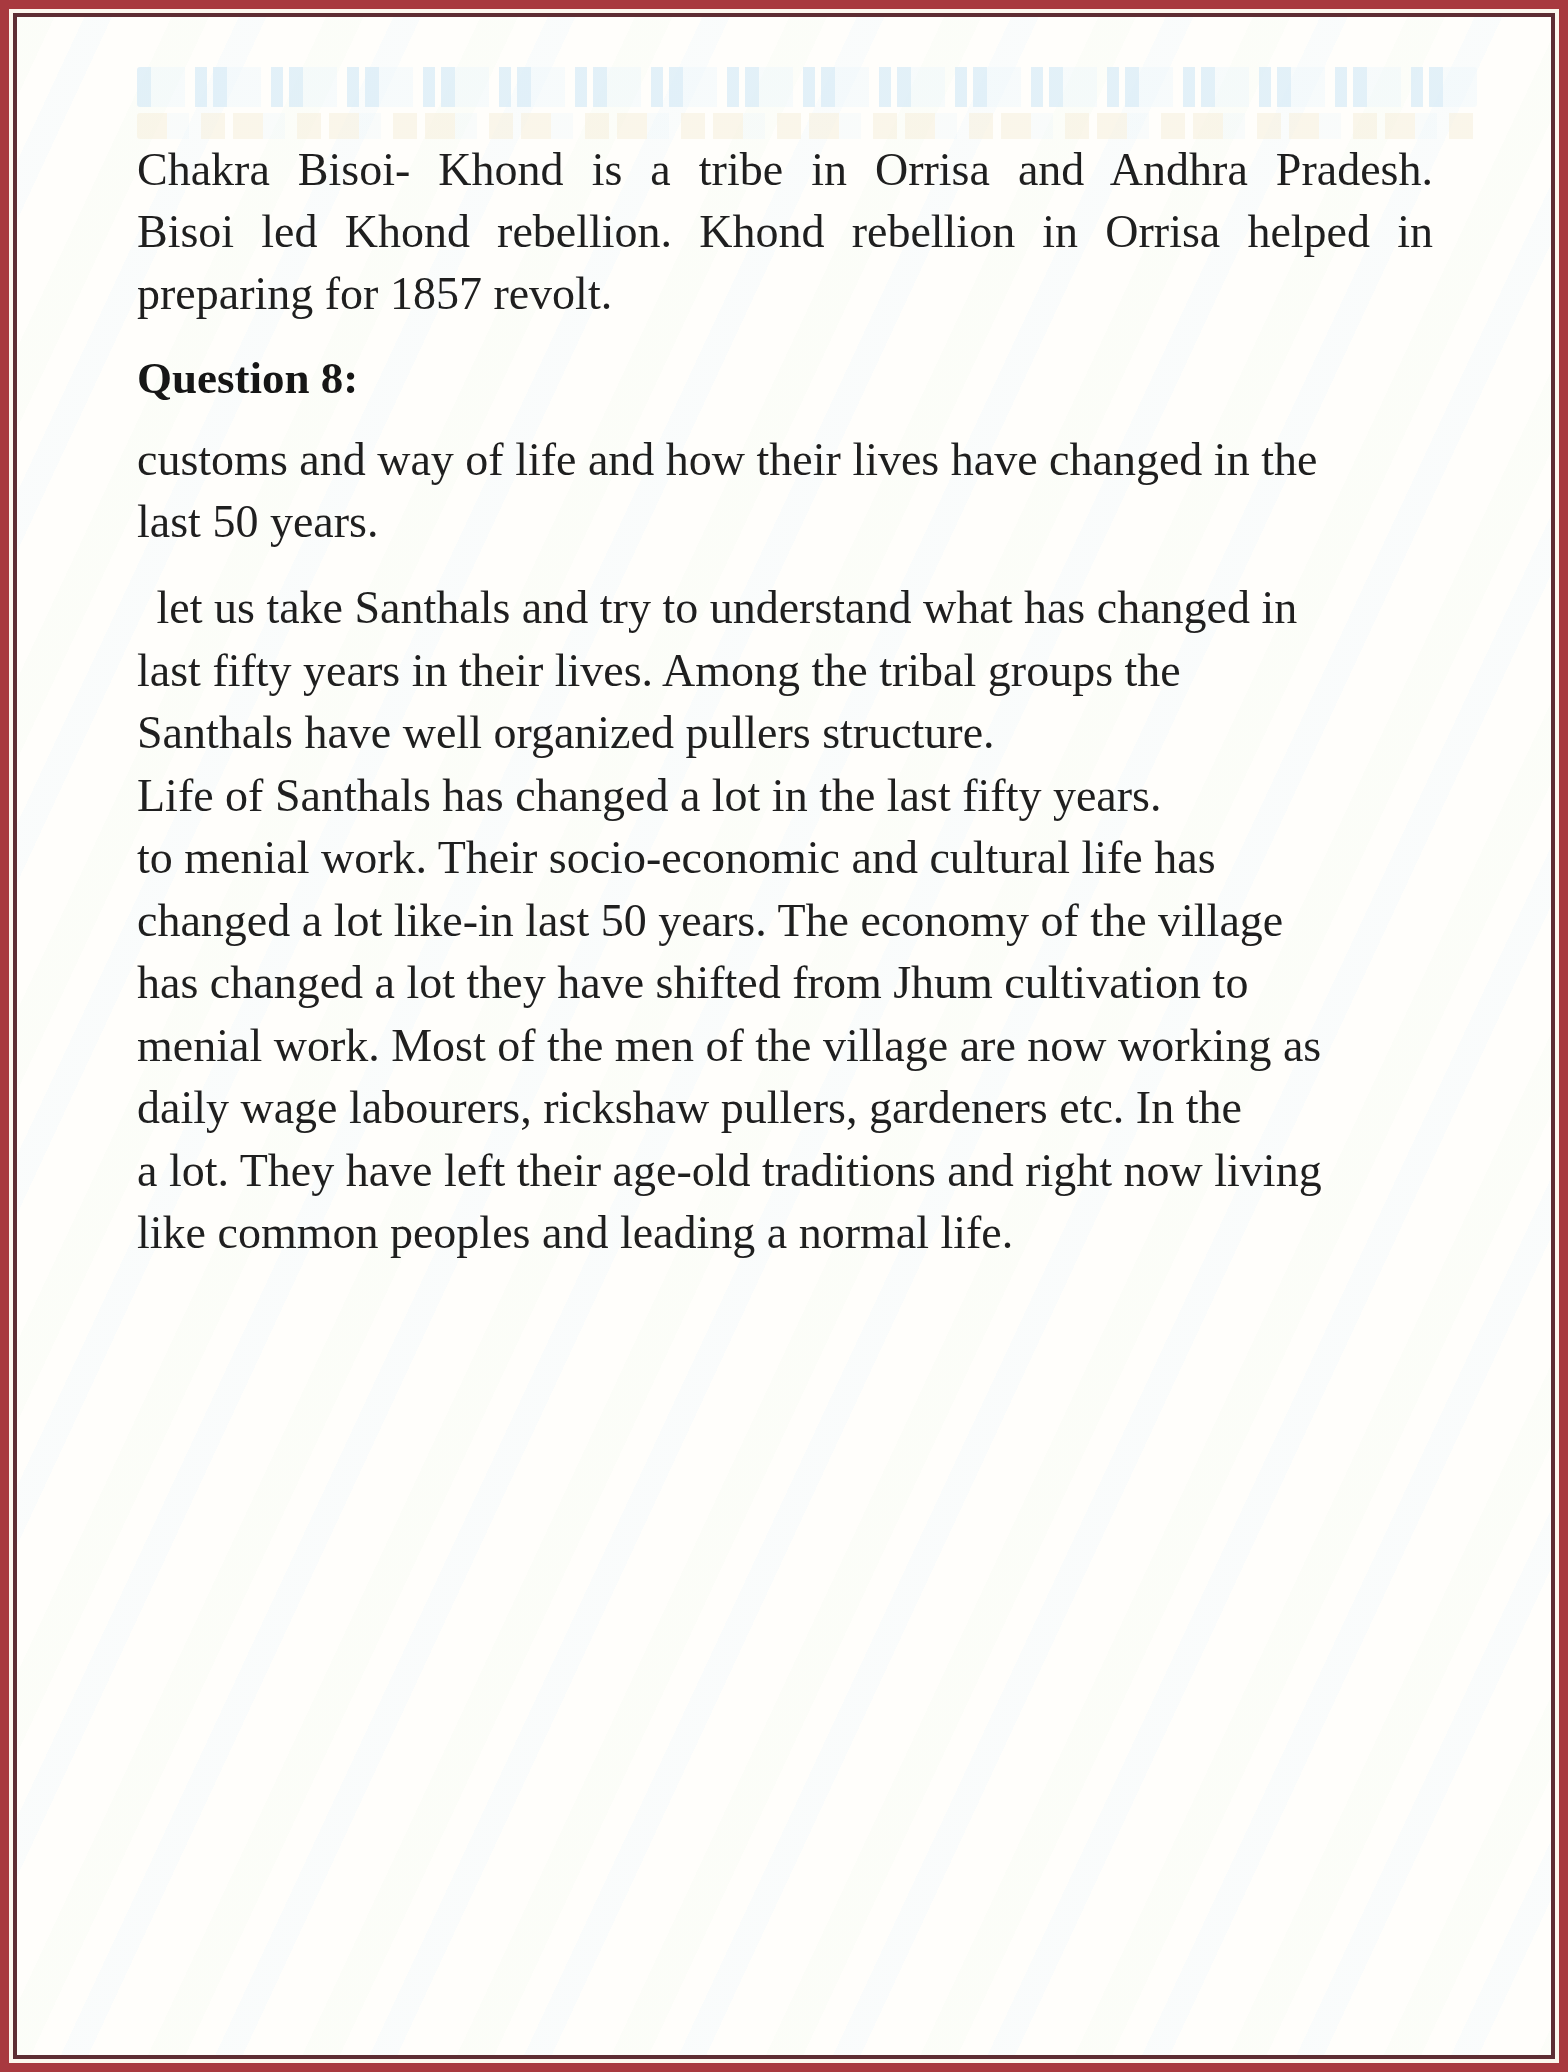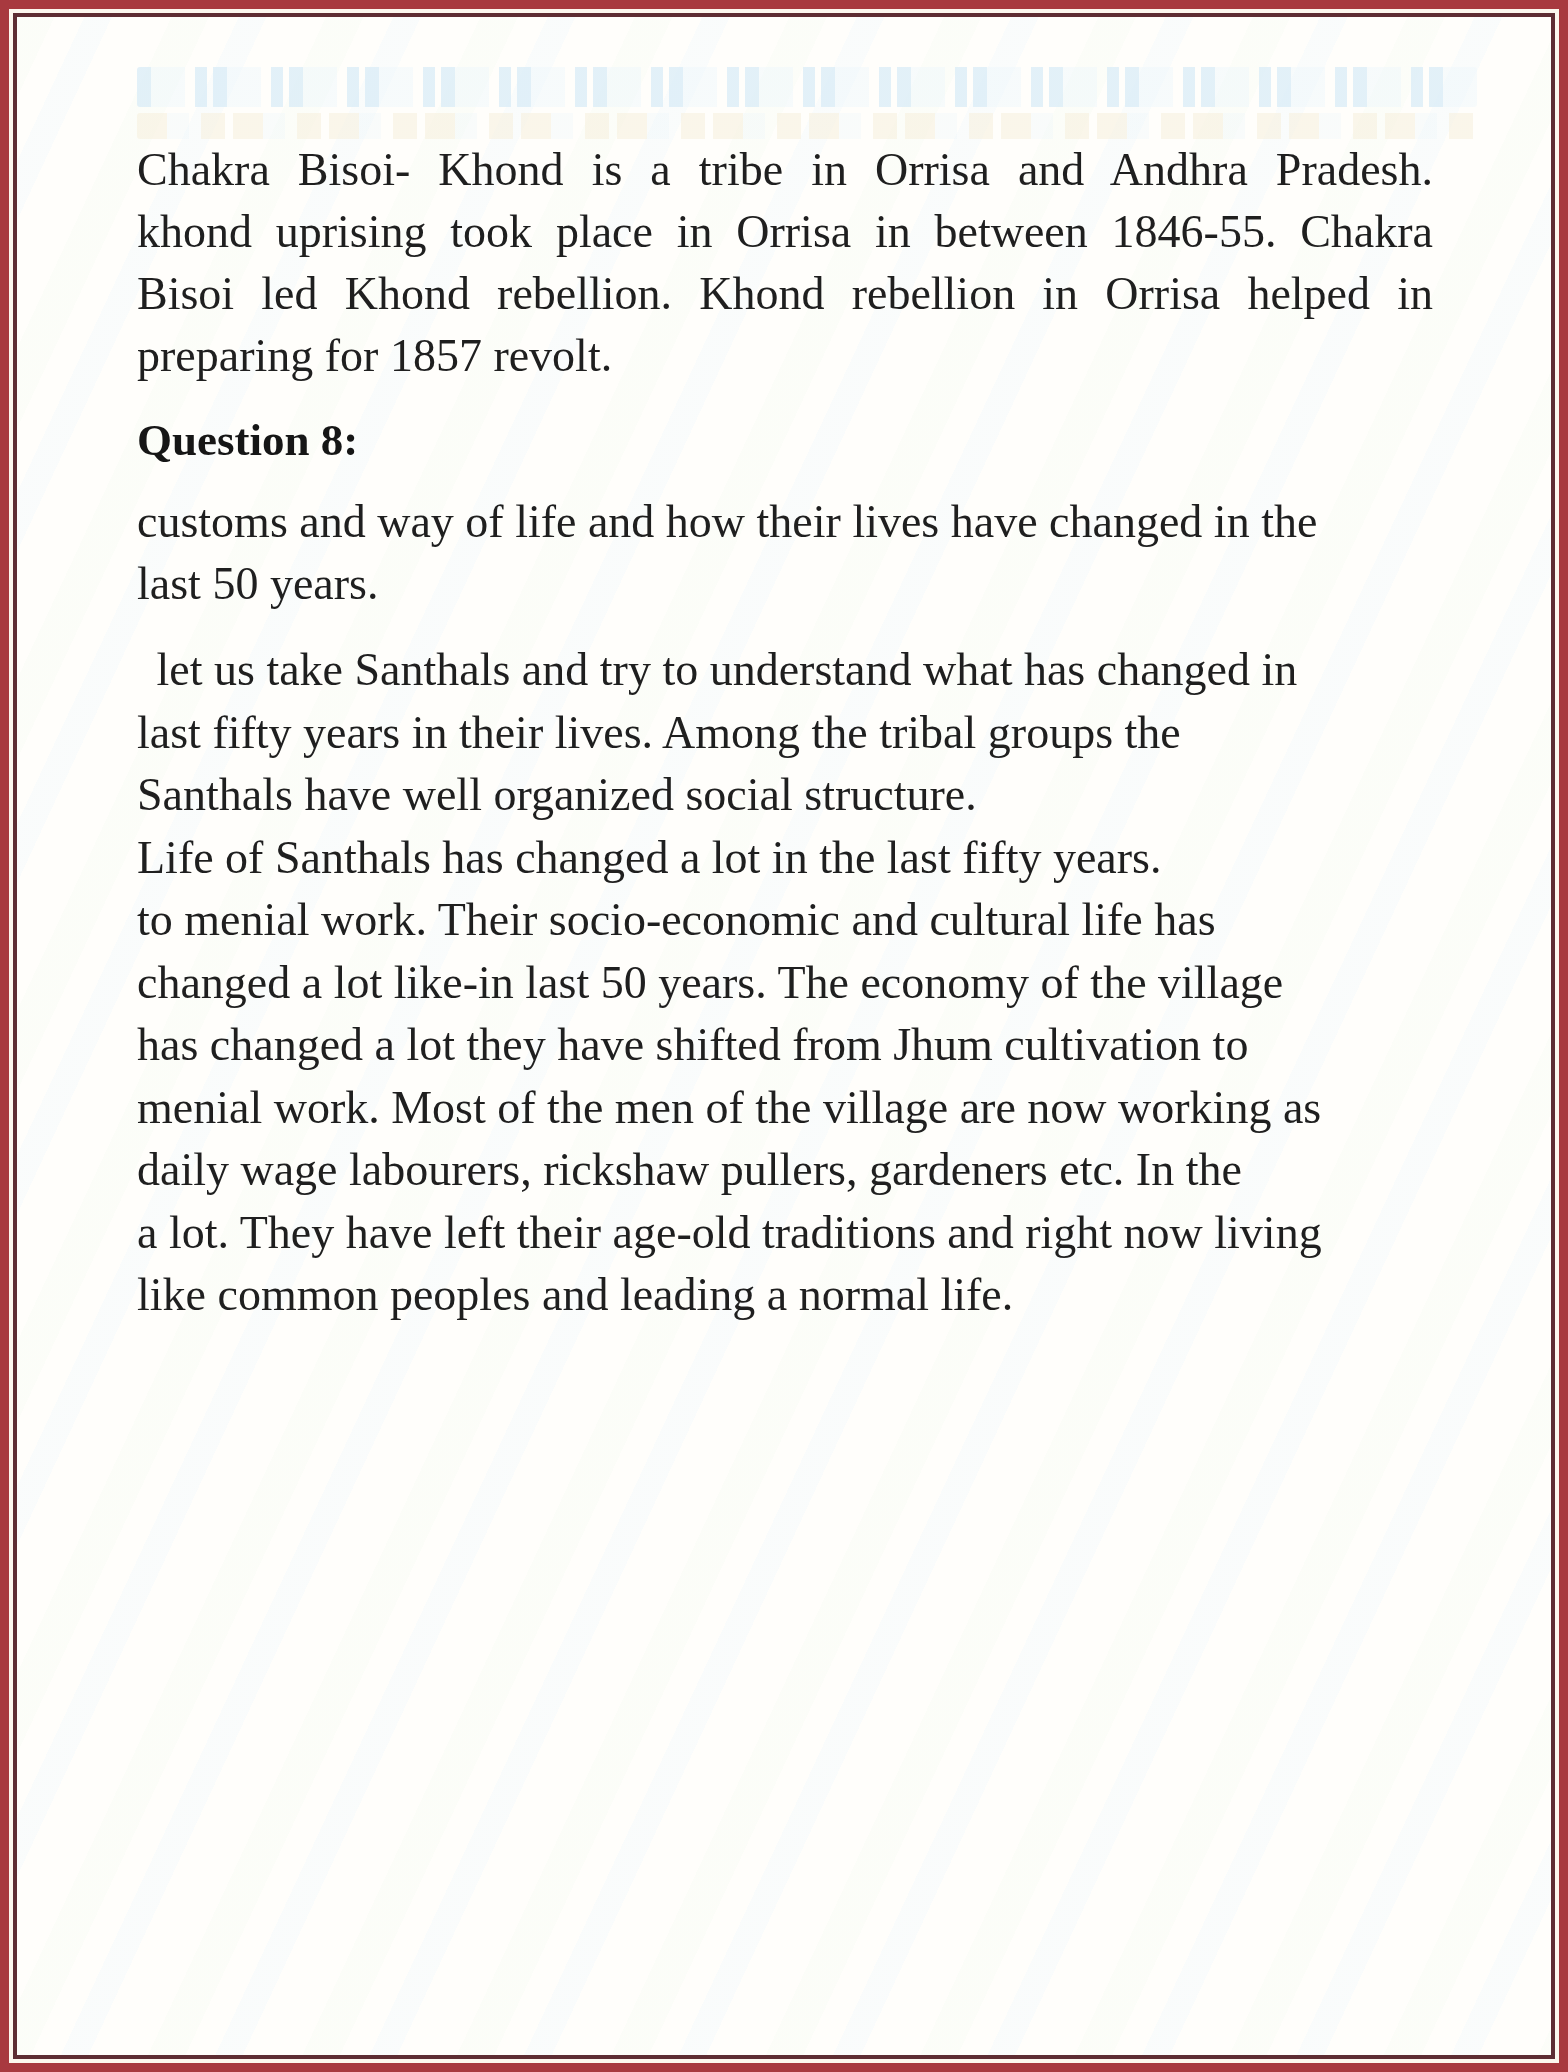--- a/index.html
+++ b/index.html
@@ -99,37 +99,36 @@
   <div class="sheet-inner">
     <div class="content">
 
       <div class="watermark">
         <div class="wm-row1"></div>
         <div class="wm-row2"></div>
       </div>
 
       <div class="para justified intro-para">
           <div class="line">Chakra Bisoi- Khond is a tribe in Orrisa and Andhra Pradesh.</div>
-          <div class="line">khond uprising took place in Orrisa in between 1846-55. Chakra</div>
           <div class="line">Bisoi led Khond rebellion. Khond rebellion in Orrisa helped in</div>
           <div class="line">preparing for 1857 revolt.</div>
         </div>
 
       <div class="heading q-heading">Question 8:</div>
 
       <div class="para question-para">
           <div class="line">customs and way of life and how their lives have changed in the</div>
           <div class="line">last 50 years.</div>
         </div>
 
 
       <div class="para answer-para">
           <div class="line"> let us take Santhals and try to understand what has changed in</div>
           <div class="line">last fifty years in their lives. Among the tribal groups the</div>
-          <div class="line">Santhals have well organized social structure.</div>
+          <div class="line">Santhals have well organized pullers structure.</div>
           <div class="line">Life of Santhals has changed a lot in the last fifty years.</div>
           <div class="line">to menial work. Their socio-economic and cultural life has</div>
           <div class="line">changed a lot like-in last 50 years. The economy of the village</div>
           <div class="line">has changed a lot they have shifted from Jhum cultivation to</div>
           <div class="line">menial work. Most of the men of the village are now working as</div>
           <div class="line">daily wage labourers, rickshaw pullers, gardeners etc. In the</div>
           <div class="line">a lot. They have left their age-old traditions and right now living</div>
           <div class="line">like common peoples and leading a normal life.</div>
         </div>
 

